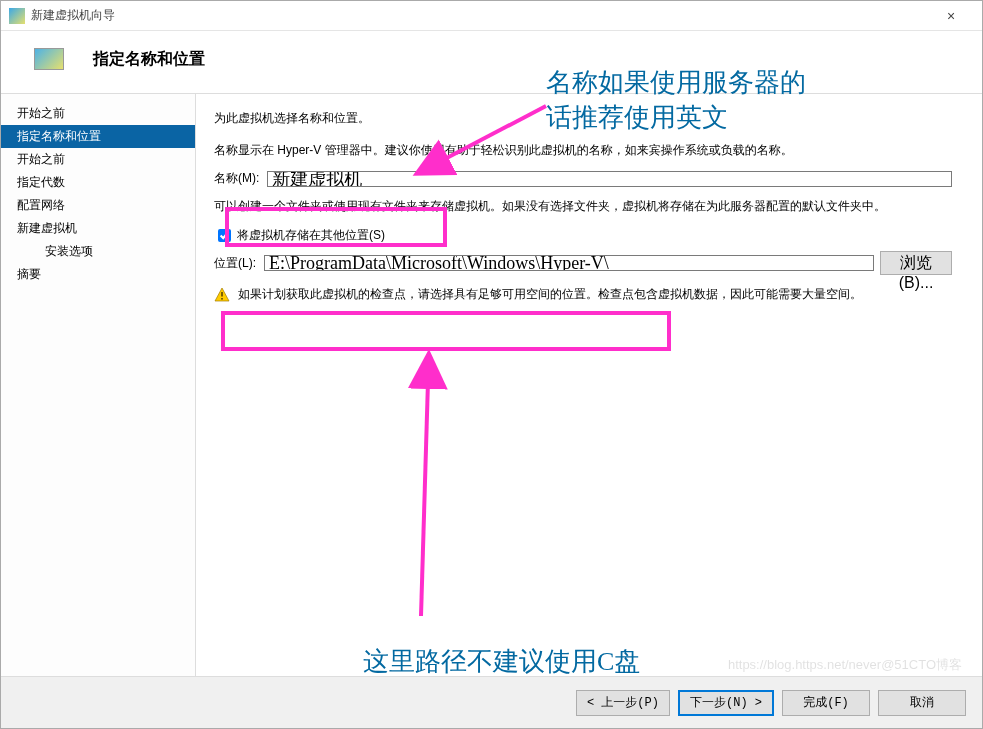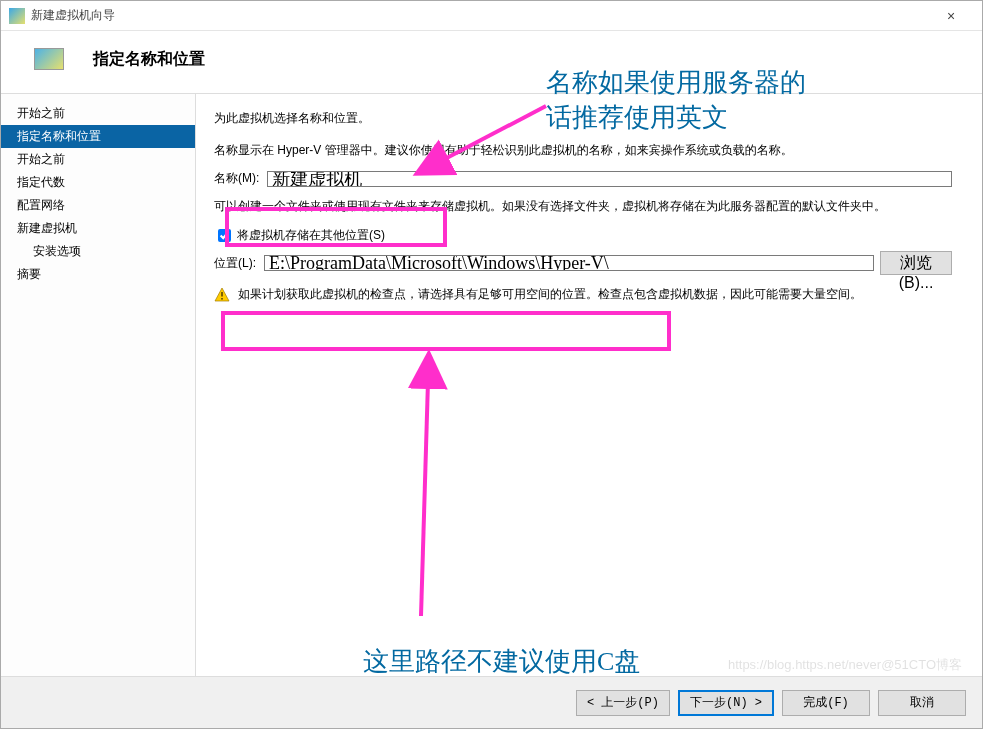--- a/index.html
+++ b/index.html
@@ -10,21 +10,21 @@
   .titlebar .title { color:#444; font-size:12px;}
   .titlebar .close { margin-left:auto; width:46px; text-align:center; font-size:14px; color:#444;}
   .header-area { padding:14px 24px 20px 24px; display:flex; align-items:center; }
   .header-area .hd-icon { width:48px; height:28px; display:flex; align-items:center; justify-content:center; }
   .header-area .hd-icon span{ width:30px; height:22px; background:linear-gradient(135deg,#4db2e6,#e6e06e); display:inline-block; border:1px solid #999;}
   .header-area .hd-text { font-size:16px; font-weight:bold; margin-left:20px;}
   .body { flex:1 1 auto; display:flex; border-top:1px solid #ddd; overflow:hidden;}
   .sidebar { width:195px; border-right:1px solid #ddd; padding:8px 0; background:#fdfdfd; }
   .side-item { padding:3px 16px; cursor:default; }
   .side-item.selected { background:#0a64a4; color:#fff;}
-  .side-sub { padding-left:32px;}
+  .side-sub { padding-left:44px;}
   .content { flex:1; padding:16px 30px 12px 18px; position:relative;}
   .content .intro { margin-bottom:14px;}
   .content .desc { margin-bottom:10px; line-height:1.6;}
   .row { display:flex; align-items:center; margin:4px 0;}
   .row label { white-space:nowrap; margin-right:8px;}
   .row input[type=text]{ flex:1; height:16px; border:1px solid #7a7a7a; padding:1px 4px; font-size:18px;font-family:Liberation Serif, serif;}
   .chkline { margin:10px 0 6px 0; display:flex; align-items:center;}
   .chkline input { margin-right:6px;}
   .browse-btn { width:72px; height:24px; background:#e1e1e1; border:1px solid #adadad; margin-left:6px; font-size:16px;}
   .warn-row { display:flex; margin-top:10px; line-height:1.6;}

